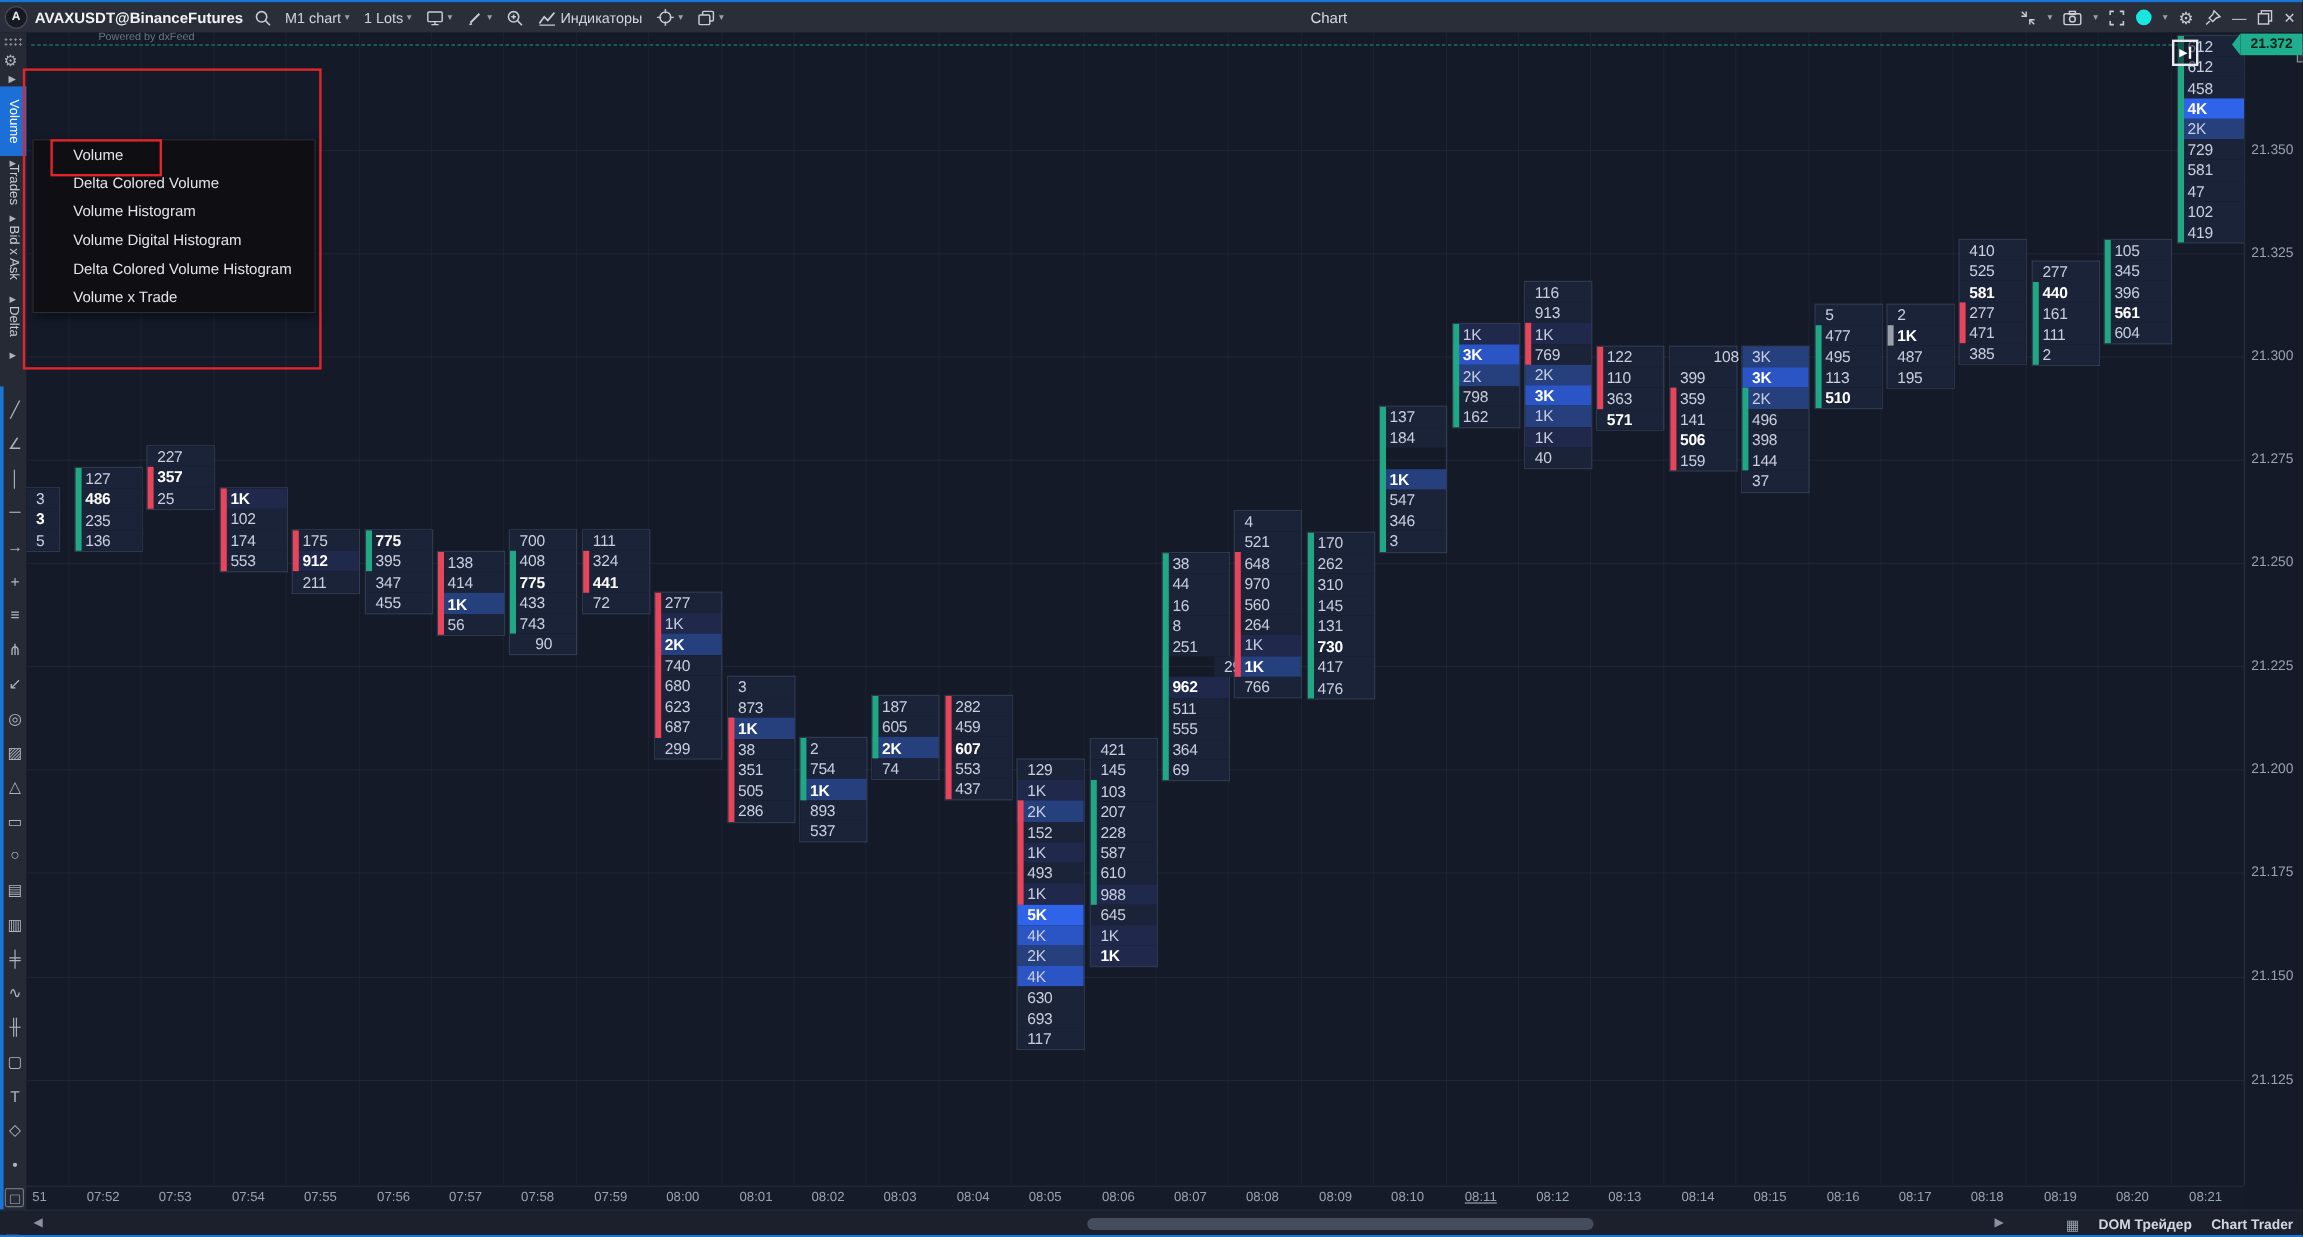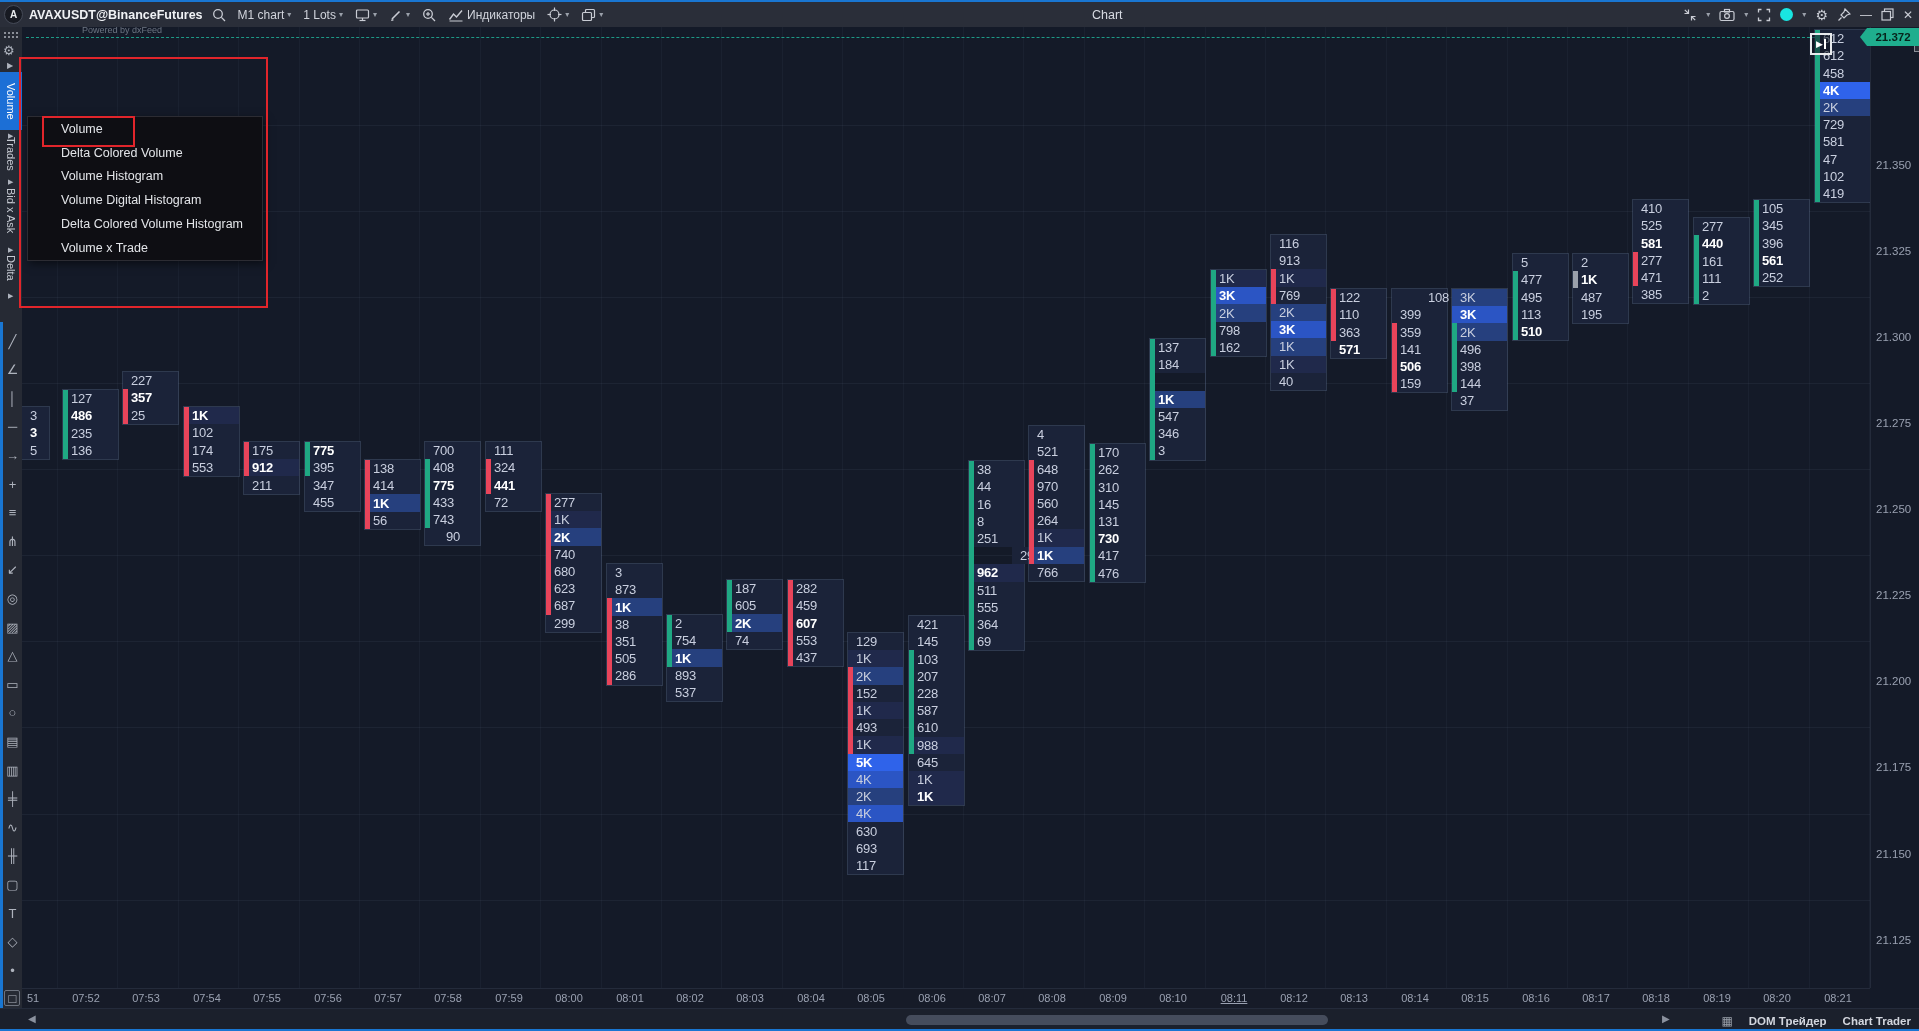--- a/index.html
+++ b/index.html
@@ -52,21 +52,21 @@
   .crow.b{font-weight:700;color:#ffffff;}
   .cbar{position:absolute;left:0;width:5px;z-index:3;}
   .cbar.r{background:#e8445a;} .cbar.g{background:#1fa883;} .cbar.y{background:#9aa0aa;}
   .rt-btn{position:absolute;width:22px;height:22px;border:2px solid #e8eaed;background:rgba(16,22,34,0.55);
           box-sizing:border-box;display:flex;align-items:center;justify-content:center;z-index:8;cursor:pointer;}
   .rt-btn span{color:#fff;font-size:9px;letter-spacing:0;}
   .rt-btn i{display:block;width:2px;height:10px;background:#fff;margin-left:1px;}
   
   .paxis{position:absolute;left:1870px;top:25px;width:49px;height:961px;background:#141a28;
          border-left:1px solid #242b3b;z-index:5;}
-  .plabel{position:absolute;left:5px;color:#9aa1b1;font-size:11.5px;transform:translateY(-50%);margin-top:40px;}
+  .plabel{position:absolute;left:5px;color:#9aa1b1;font-size:11.5px;transform:translateY(-50%);}
   .ptag{position:absolute;left:-4px;width:52px;height:18px;background:#1fae8e;color:#07241c;
         font-weight:700;font-size:11.5px;display:flex;align-items:center;justify-content:center;z-index:7;}
   .ptag::before{content:"";position:absolute;left:-7px;top:0;border-right:7px solid #1fae8e;
         border-top:9px solid transparent;border-bottom:9px solid transparent;}
   .fbox{position:absolute;left:43px;width:14px;height:14px;border:1px solid #8b8f98;background:#2a2e39;
         color:#c9ccd4;font-size:9px;display:flex;align-items:center;justify-content:center;z-index:6;box-sizing:border-box;}
   
   .taxis{position:absolute;left:22px;top:986px;width:1848px;height:20px;background:#161b28;
          border-top:1px solid #242b3b;z-index:5;}
   .tlabel{position:absolute;top:3px;color:#9aa1b1;font-size:11px;transform:translateX(-50%);}
@@ -556,21 +556,21 @@
           <div class="crow" style="top: 34.44px; height: 17.22px;">161</div>
           <div class="crow" style="top: 51.66px; height: 17.22px;">111</div>
           <div class="crow" style="top: 68.88px; height: 17.22px;">2</div>
           <div class="cbar g" style="top: 17.22px; height: 68.88px;"></div>
         </div>
         <div class="cluster" style="left: 1732px; top: 173px; width: 55px; height: 86.1px;">
           <div class="crow" style="top: 0px; height: 17.22px;">105</div>
           <div class="crow" style="top: 17.22px; height: 17.22px;">345</div>
           <div class="crow" style="top: 34.44px; height: 17.22px;">396</div>
           <div class="crow b" style="top: 51.66px; height: 17.22px;">561</div>
-          <div class="crow" style="top: 68.88px; height: 17.22px;">252</div>
+          <div class="crow" style="top: 68.88px; height: 17.22px;">604</div>
           <div class="cbar g" style="top: 0px; height: 86.1px;"></div>
         </div>
         <div class="cluster" style="left: 1793px; top: 3px; width: 55px; height: 172.2px;">
           <div class="crow" style="top: 0px; height: 17.22px;">612</div>
           <div class="crow" style="top: 17.22px; height: 17.22px;">612</div>
           <div class="crow" style="top: 34.44px; height: 17.22px;">458</div>
           <div class="crow h4 b" style="top: 51.66px; height: 17.22px;">4K</div>
           <div class="crow h2" style="top: 68.88px; height: 17.22px;">2K</div>
           <div class="crow" style="top: 86.1px; height: 17.22px;">729</div>
           <div class="crow" style="top: 103.32px; height: 17.22px;">581</div>

